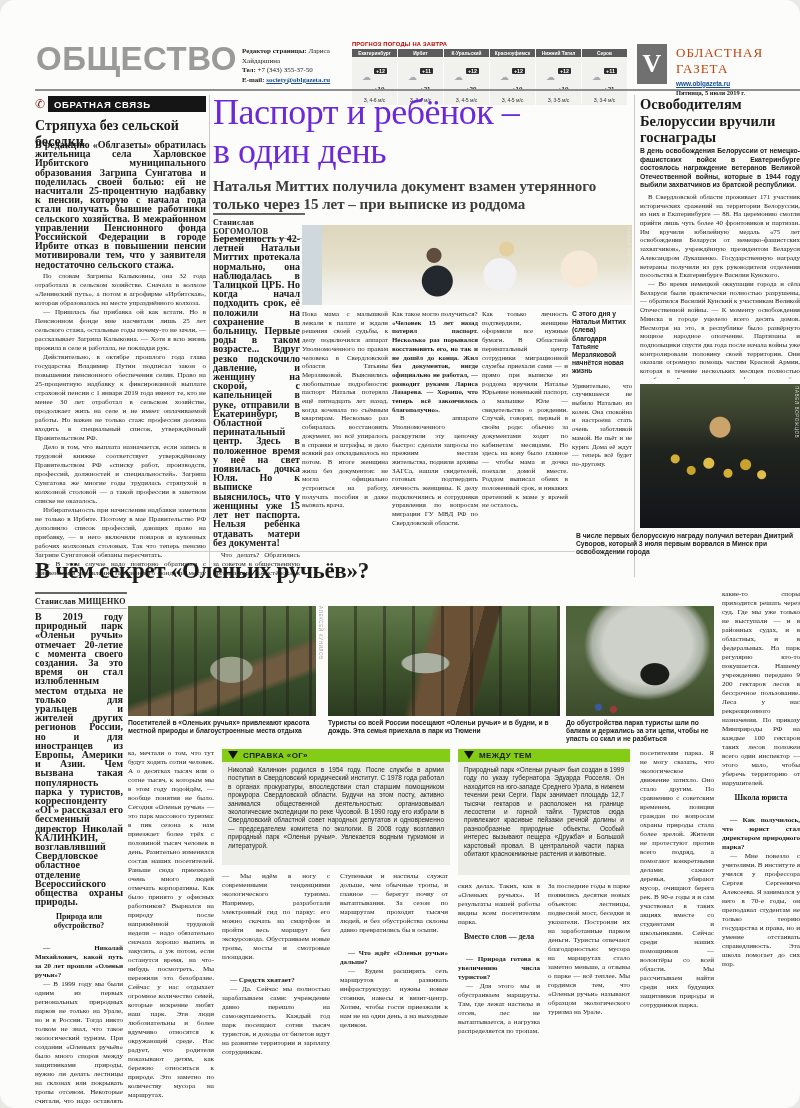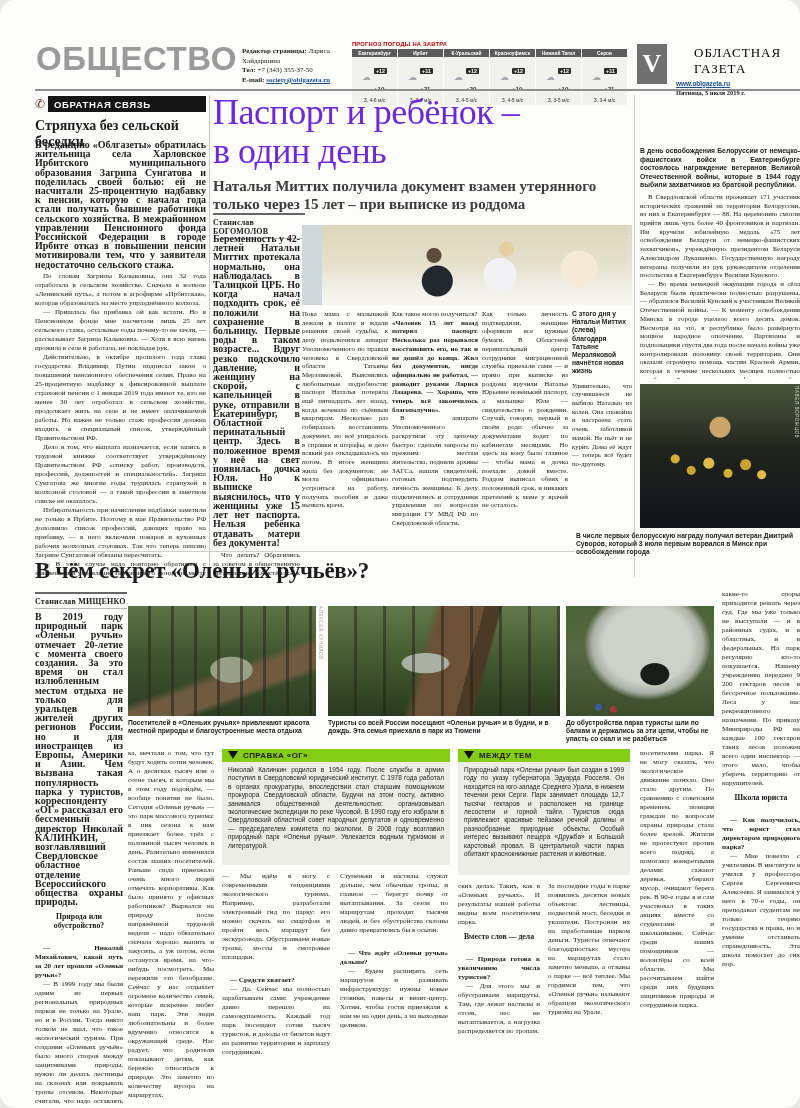--- a/index.html
+++ b/index.html
@@ -40,21 +40,21 @@
   .w-cell{width:45px;background:#f1f1ed;font-family:"Liberation Sans",sans-serif;}
   .w-head{background:#5b5b5b;color:#fff;font-size:4.8px;font-weight:bold;text-align:center;padding:1.5px 0;
           white-space:nowrap;overflow:hidden;}
   .w-mid{display:flex;align-items:center;justify-content:center;gap:3px;padding:2px 0 1px;}
   .w-cloud{font-size:9px;color:#a6abb2;line-height:1;}
   .w-day{background:#2e2e2e;color:#fff;font-size:5.4px;font-weight:bold;padding:0 2px;border-radius:1px;display:inline-block;}
   .w-night{font-size:6.2px;font-weight:bold;color:#333;}
   .w-wind{font-size:5px;text-align:center;color:#333;padding:1px 0 2px;}
   .v-logo{background:#707070;color:#fff;display:flex;align-items:center;justify-content:center;
           font-size:26px;font-weight:bold;font-family:"Liberation Serif",serif;}
-  .masthead-name{font-size:13px;letter-spacing:1px;color:#000000;margin-left:18px;}
+  .masthead-name{font-size:13px;letter-spacing:1px;color:#c2410c;}
   .masthead-site{font-family:"Liberation Sans",sans-serif;font-size:6.4px;margin-top:2.5px;}
   .masthead-date{font-size:6.4px;font-weight:bold;margin-top:2.5px;}
   
   .fb-banner{display:flex;align-items:center;gap:3px;}
   .fb-phone{color:#7e1f14;font-size:12px;line-height:1;}
   .fb-bar{flex:1;background:#151515;color:#fff;font-family:"Liberation Sans",sans-serif;
           font-size:9.5px;font-weight:bold;letter-spacing:0.6px;padding:2.5px 0 2.5px 6px;}
   
   .box{background:#ededе8;background:#edede8;overflow:hidden;}
   .box-head{display:flex;align-items:flex-start;gap:5px;background:#84cc16;padding:2px 6px;}
@@ -215,20 +215,21 @@
     <div class="body-sm boldblock">«Человек 15 лет назад потерял паспорт. Несколько раз порывался восстановить его, но так и не дошёл до конца. Жил без документов, нигде официально не работал, — разводит руками Лариса Лазарева. — Хорошо, что теперь всё закончилось благополучно».</div>
     <div class="body-sm para">В аппарате Уполномоченного раскрутили эту цепочку быстро: сделали запросы по прежним местам жительства, подняли архивы ЗАГСа, нашли свидетелей, готовых подтвердить личность женщины. К делу подключились и сотрудники управления по вопросам миграции ГУ МВД РФ по Свердловской области.</div>
   </div>
   <div class="abs flow body-sm" style="left:482px;top:310px;width:86px;height:268px;">Как только личность подтвердили, женщине оформили все нужные бумаги. В Областной перинатальный центр сотрудники миграционной службы приехали сами — и прямо при выписке из роддома вручили Наталье Юрьевне новенький паспорт, а малышке Юле — свидетельство о рождении. Случай, говорят, первый в своём роде: обычно за документами ходят по кабинетам месяцами. Но здесь на кону было главное — чтобы мама и дочка поехали домой вместе. Роддом выписал обеих в положенный срок, и никаких претензий к маме у врачей не осталось.</div>
 
   <div class="abs" style="left:572px;top:310px;width:60px;">
     <div class="caption">С этого дня у Натальи Миттих (слева) благодаря Татьяне Мерзляковой начнётся новая жизнь</div>
     <div class="body-sm flow" style="margin-top:6px;height:130px;font-size:6.7px;">Удивительно, что случившееся не выбило Наталью из колеи. Она спокойна и настроена стать очень заботливой мамой. Не пьёт и не курит. Дома её ждут — теперь всё будет по-другому.</div>
   </div>
 
+  <div class="abs h-right" style="left:640px;top:96px;width:160px;">Освободителям Белоруссии вручили госнаграды</div>
   <div class="abs flow" style="left:640px;top:147px;width:160px;height:232px;">
     <div class="lead-bold sans" style="font-size:6.8px;line-height:8.6px;">В день освобождения Белоруссии от немецко-фашистских войск в Екатеринбурге состоялось награждение ветеранов Великой Отечественной войны, которые в 1944 году выбили захватчиков из братской республики.</div>
     <div class="body-sm para" style="margin-top:3px;">В Свердловской области проживает 171 участник исторических сражений на территории Белоруссии, из них в Екатеринбурге — 88. На церемонию смогли прийти лишь чуть более 40 фронтовиков и партизан. Им вручили юбилейную медаль «75 лет освобождения Беларуси от немецко-фашистских захватчиков», учреждённую президентом Беларуси Александром Лукашенко. Государственную награду ветераны получили из рук руководителя отделения посольства в Екатеринбурге Василия Кунского.</div>
     <div class="body-sm para">— Во время немецкой оккупации города и сёла Беларуси были практически полностью разрушены, — обратился Василий Кунский к участникам Великой Отечественной войны. — К моменту освобождения Минска в городе уцелело всего десять домов. Несмотря на это, в республике было развёрнуто мощное народное ополчение. Партизаны и подпольщики спустя два года после начала войны уже контролировали половину своей территории. Они оказали огромную помощь частям Красной Армии, которая в течение нескольких месяцев полностью освободила Беларусь от немецко-фашистских войск. Большая заслуга в этом принадлежит уральским ветеранам. Выражаю вам слова благодарности от белорусского народа и низкий поклон. Желаю всем мира, благополучия и добра.</div>
 
   </div>
   <div class="photo ph-vet" style="left:640px;top:384px;width:160px;height:144px;">
     <div class="vert-credit">ПАВЕЛ ВОРОЖЦОВ</div>
   </div>
   <div class="abs caption" style="left:576px;top:532px;width:224px;">В числе первых белорусскую награду получил ветеран Дмитрий Суворов, который 3 июля первым ворвался в Минск при освобождении города</div>

